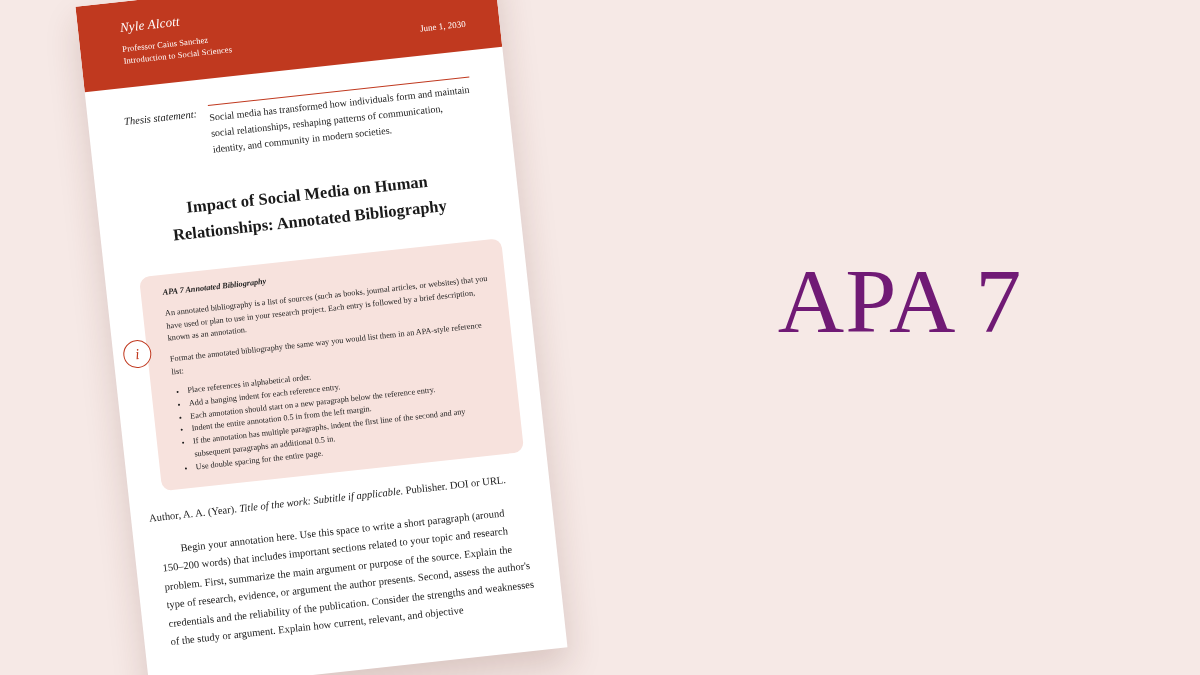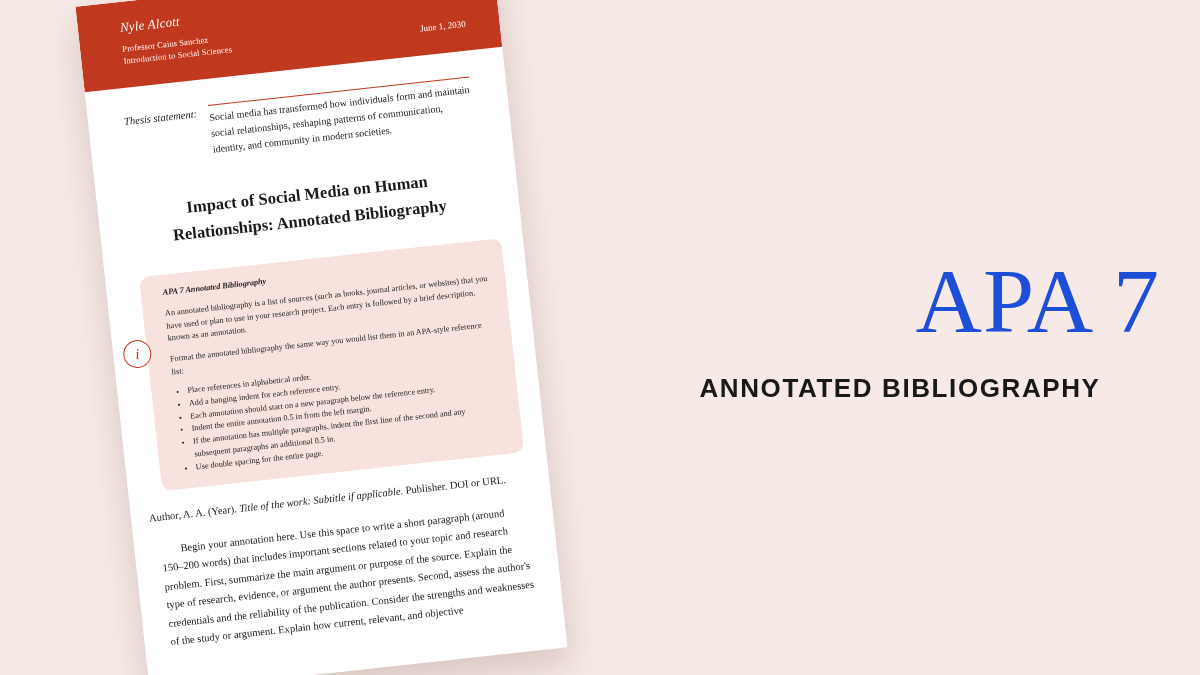--- a/index.html
+++ b/index.html
@@ -20,25 +20,24 @@
     position: absolute;
     left: 640px;
     top: 255px;
     width: 520px;
     text-align: center;
   }
   .promo-title {
     font-family: "Liberation Serif", serif;
     font-size: 92px;
     line-height: 1;
-    color: #1d4ed8;
+    color: #701a75;
     letter-spacing: 1px;
     margin: 0 0 26px 0;
     font-weight: normal;
-    text-align: right;
   }
   .promo-sub {
     font-family: "Liberation Sans", sans-serif;
     font-size: 26px;
     font-weight: bold;
     letter-spacing: 1.6px;
     color: #191919;
     margin: 0;
   }
 
@@ -245,14 +244,13 @@
       <span>Publisher. DOI or URL.</span>
     </p>
 
     <p class="annotation">Begin your annotation here. Use this space to write a short paragraph (around 150–200 words) that includes important sections related to your topic and research problem. First, summarize the main argument or purpose of the source. Explain the type of research, evidence, or argument the author presents. Second, assess the author's credentials and the reliability of the publication. Consider the strengths and weaknesses of the study or argument. Explain how current, relevant, and objective</p>
 
   </div>
 </div>
 
 <div class="promo">
   <p class="promo-title">APA 7</p>
-  <p class="promo-sub">ANNOTATED BIBLIOGRAPHY</p>
 </div>
 
 </body></html>

